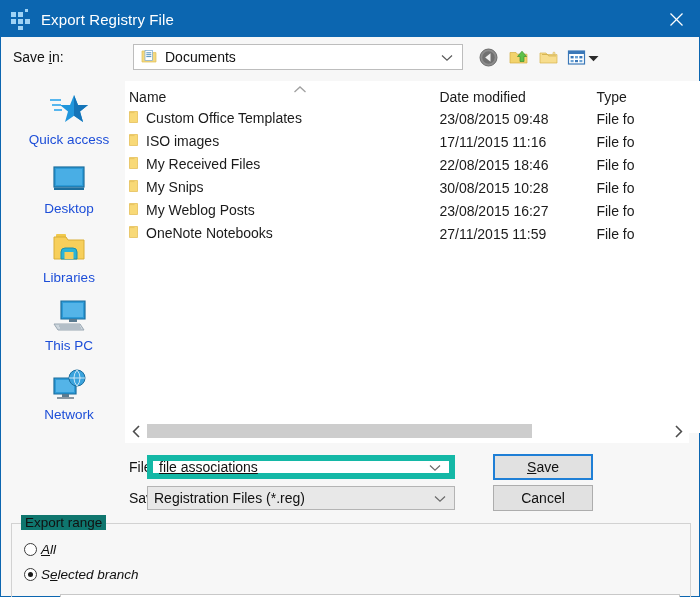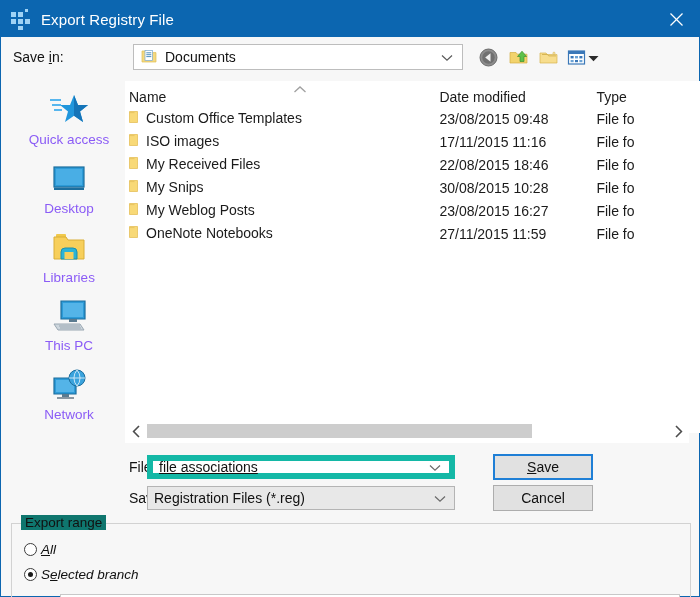--- a/index.html
+++ b/index.html
@@ -103,21 +103,21 @@
   .place {
     width: 104px; height: 68px;
     display: flex; flex-direction: column;
     align-items: center; justify-content: flex-start;
     cursor: pointer; margin-bottom: 2px;
   }
   .place .p-ico {
     height: 42px; display: flex; align-items: center; justify-content: center;
   }
   .place .p-lbl {
-    font-size: 13.5px; color: #8b5cf6; margin-top: 1px;
+    font-size: 13.5px; color: #1d4ed8; margin-top: 1px;
   }
 
   .filelist-wrap {
     flex: 1;
     background: #ffffff;
     position: relative;
     overflow: hidden;
   }
   .sort-marker {
     position: absolute; left: 168px; top: 2px;

